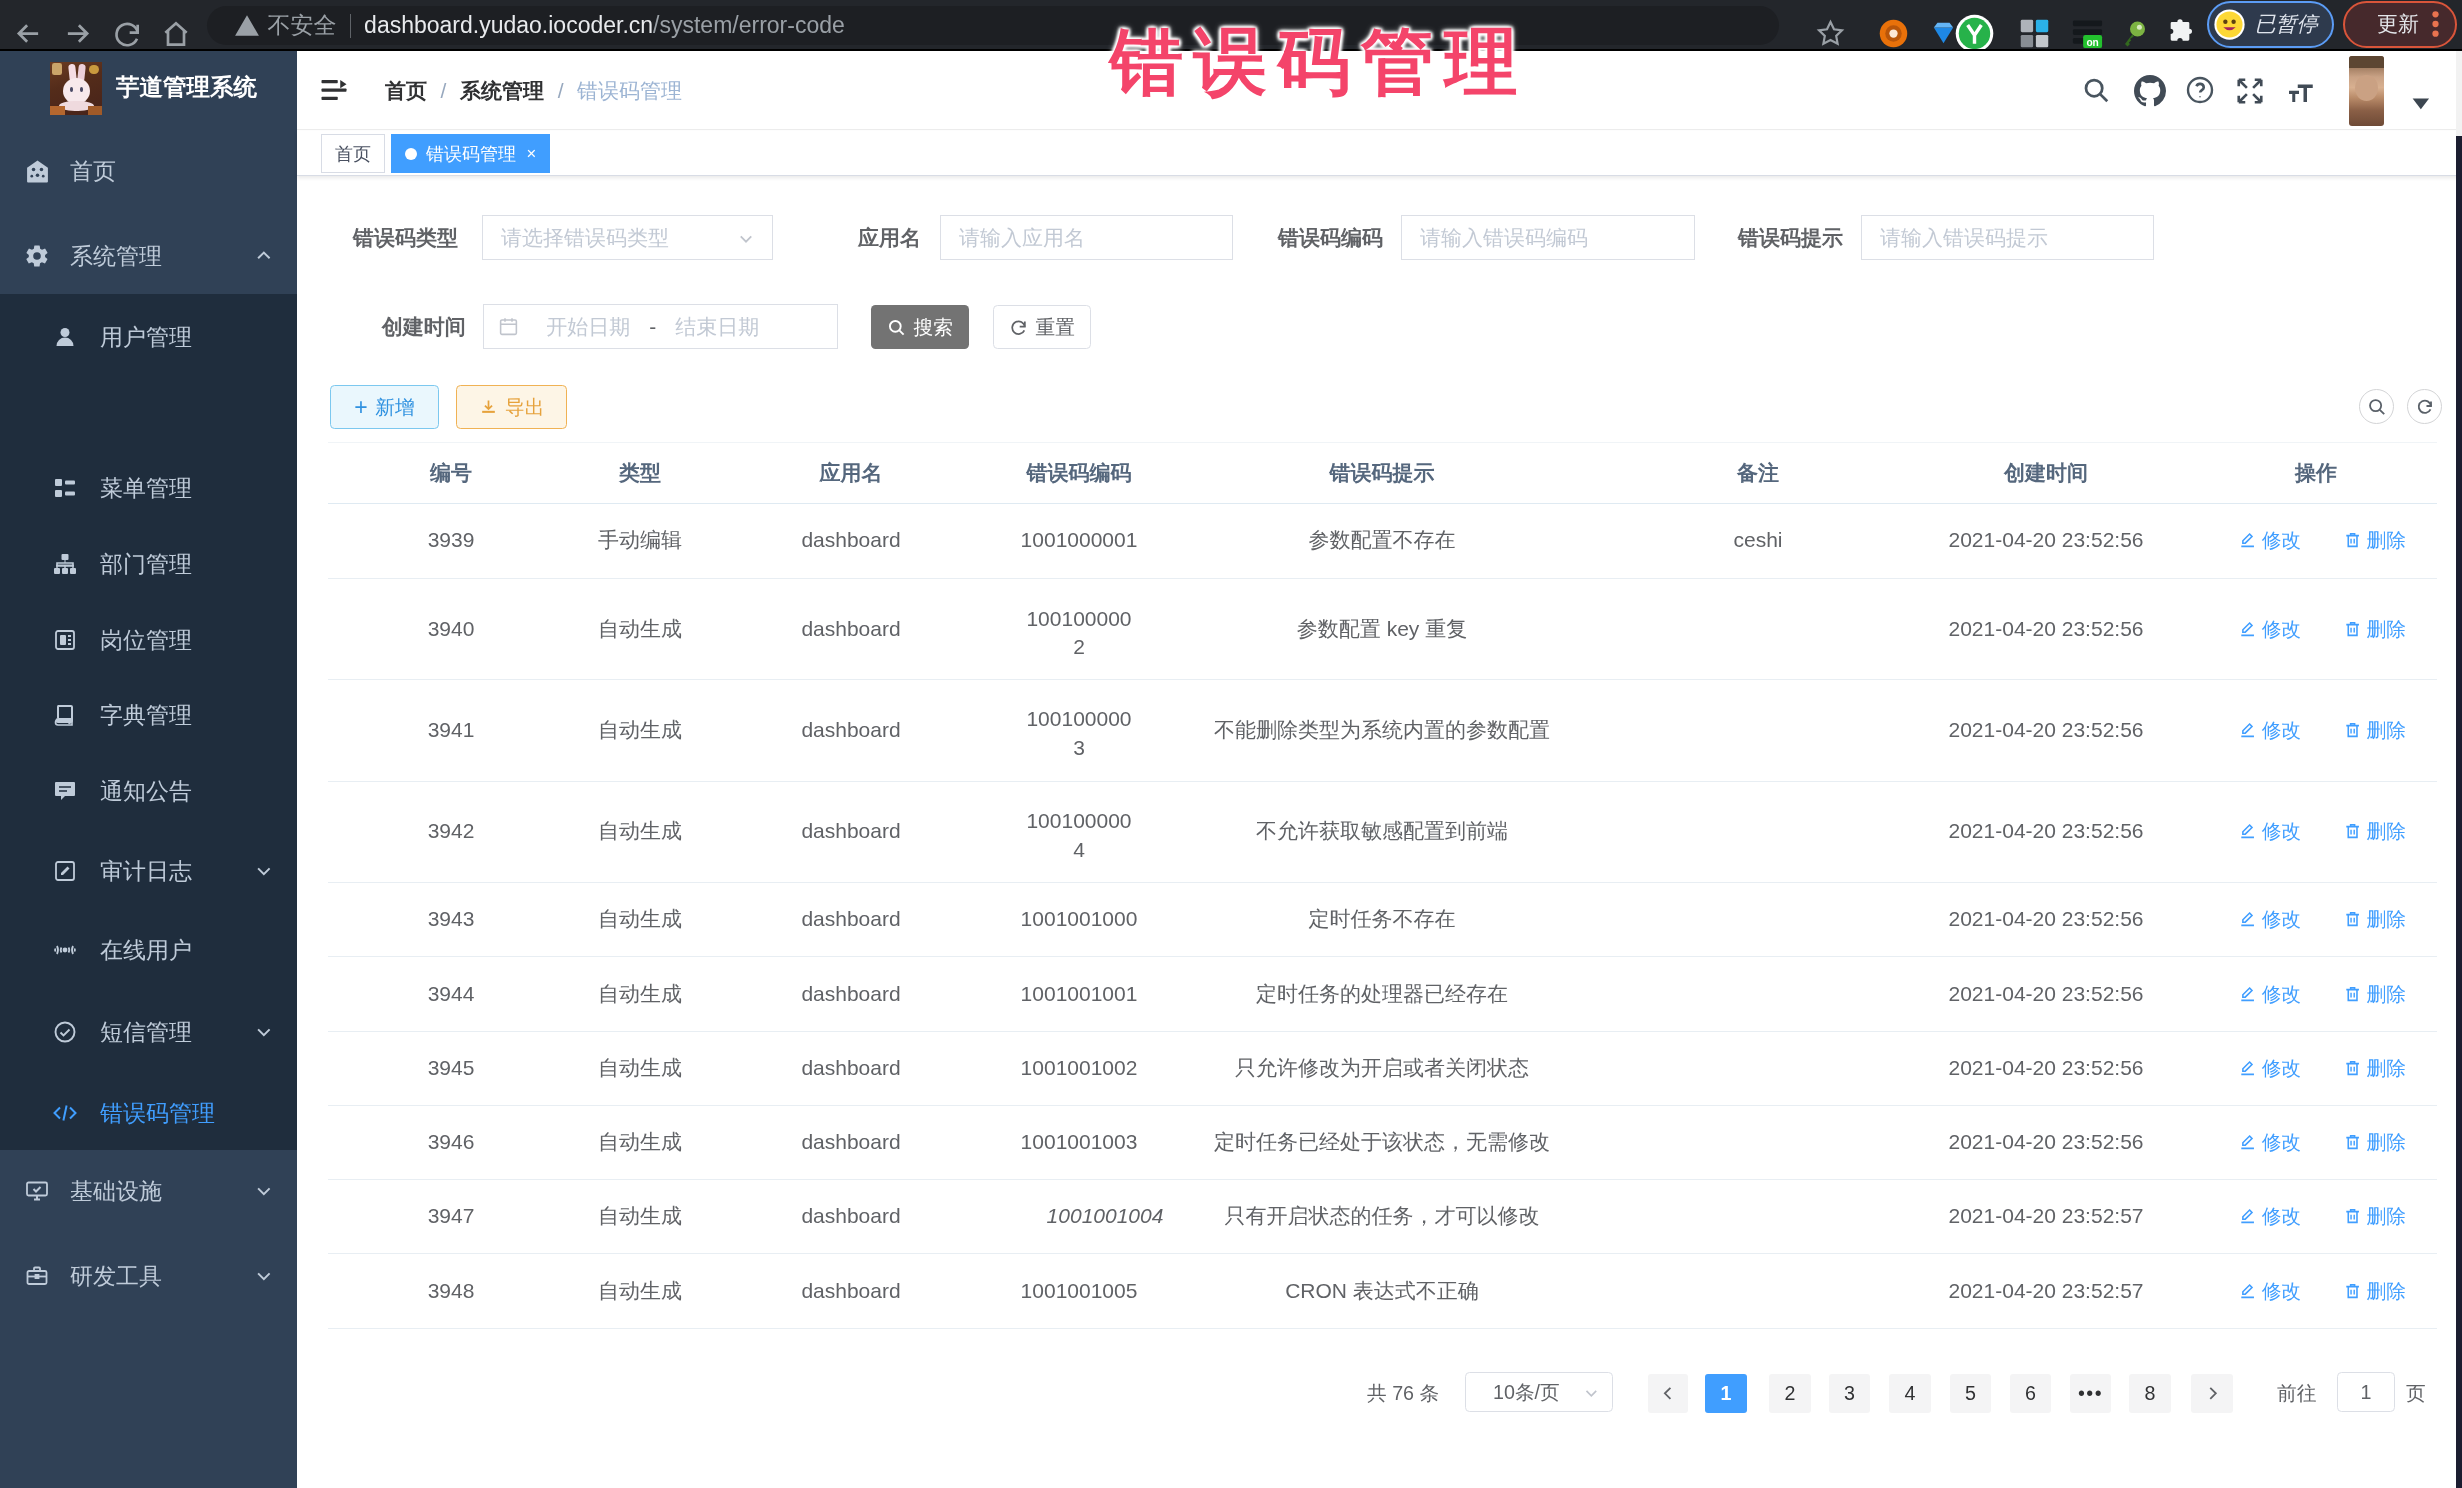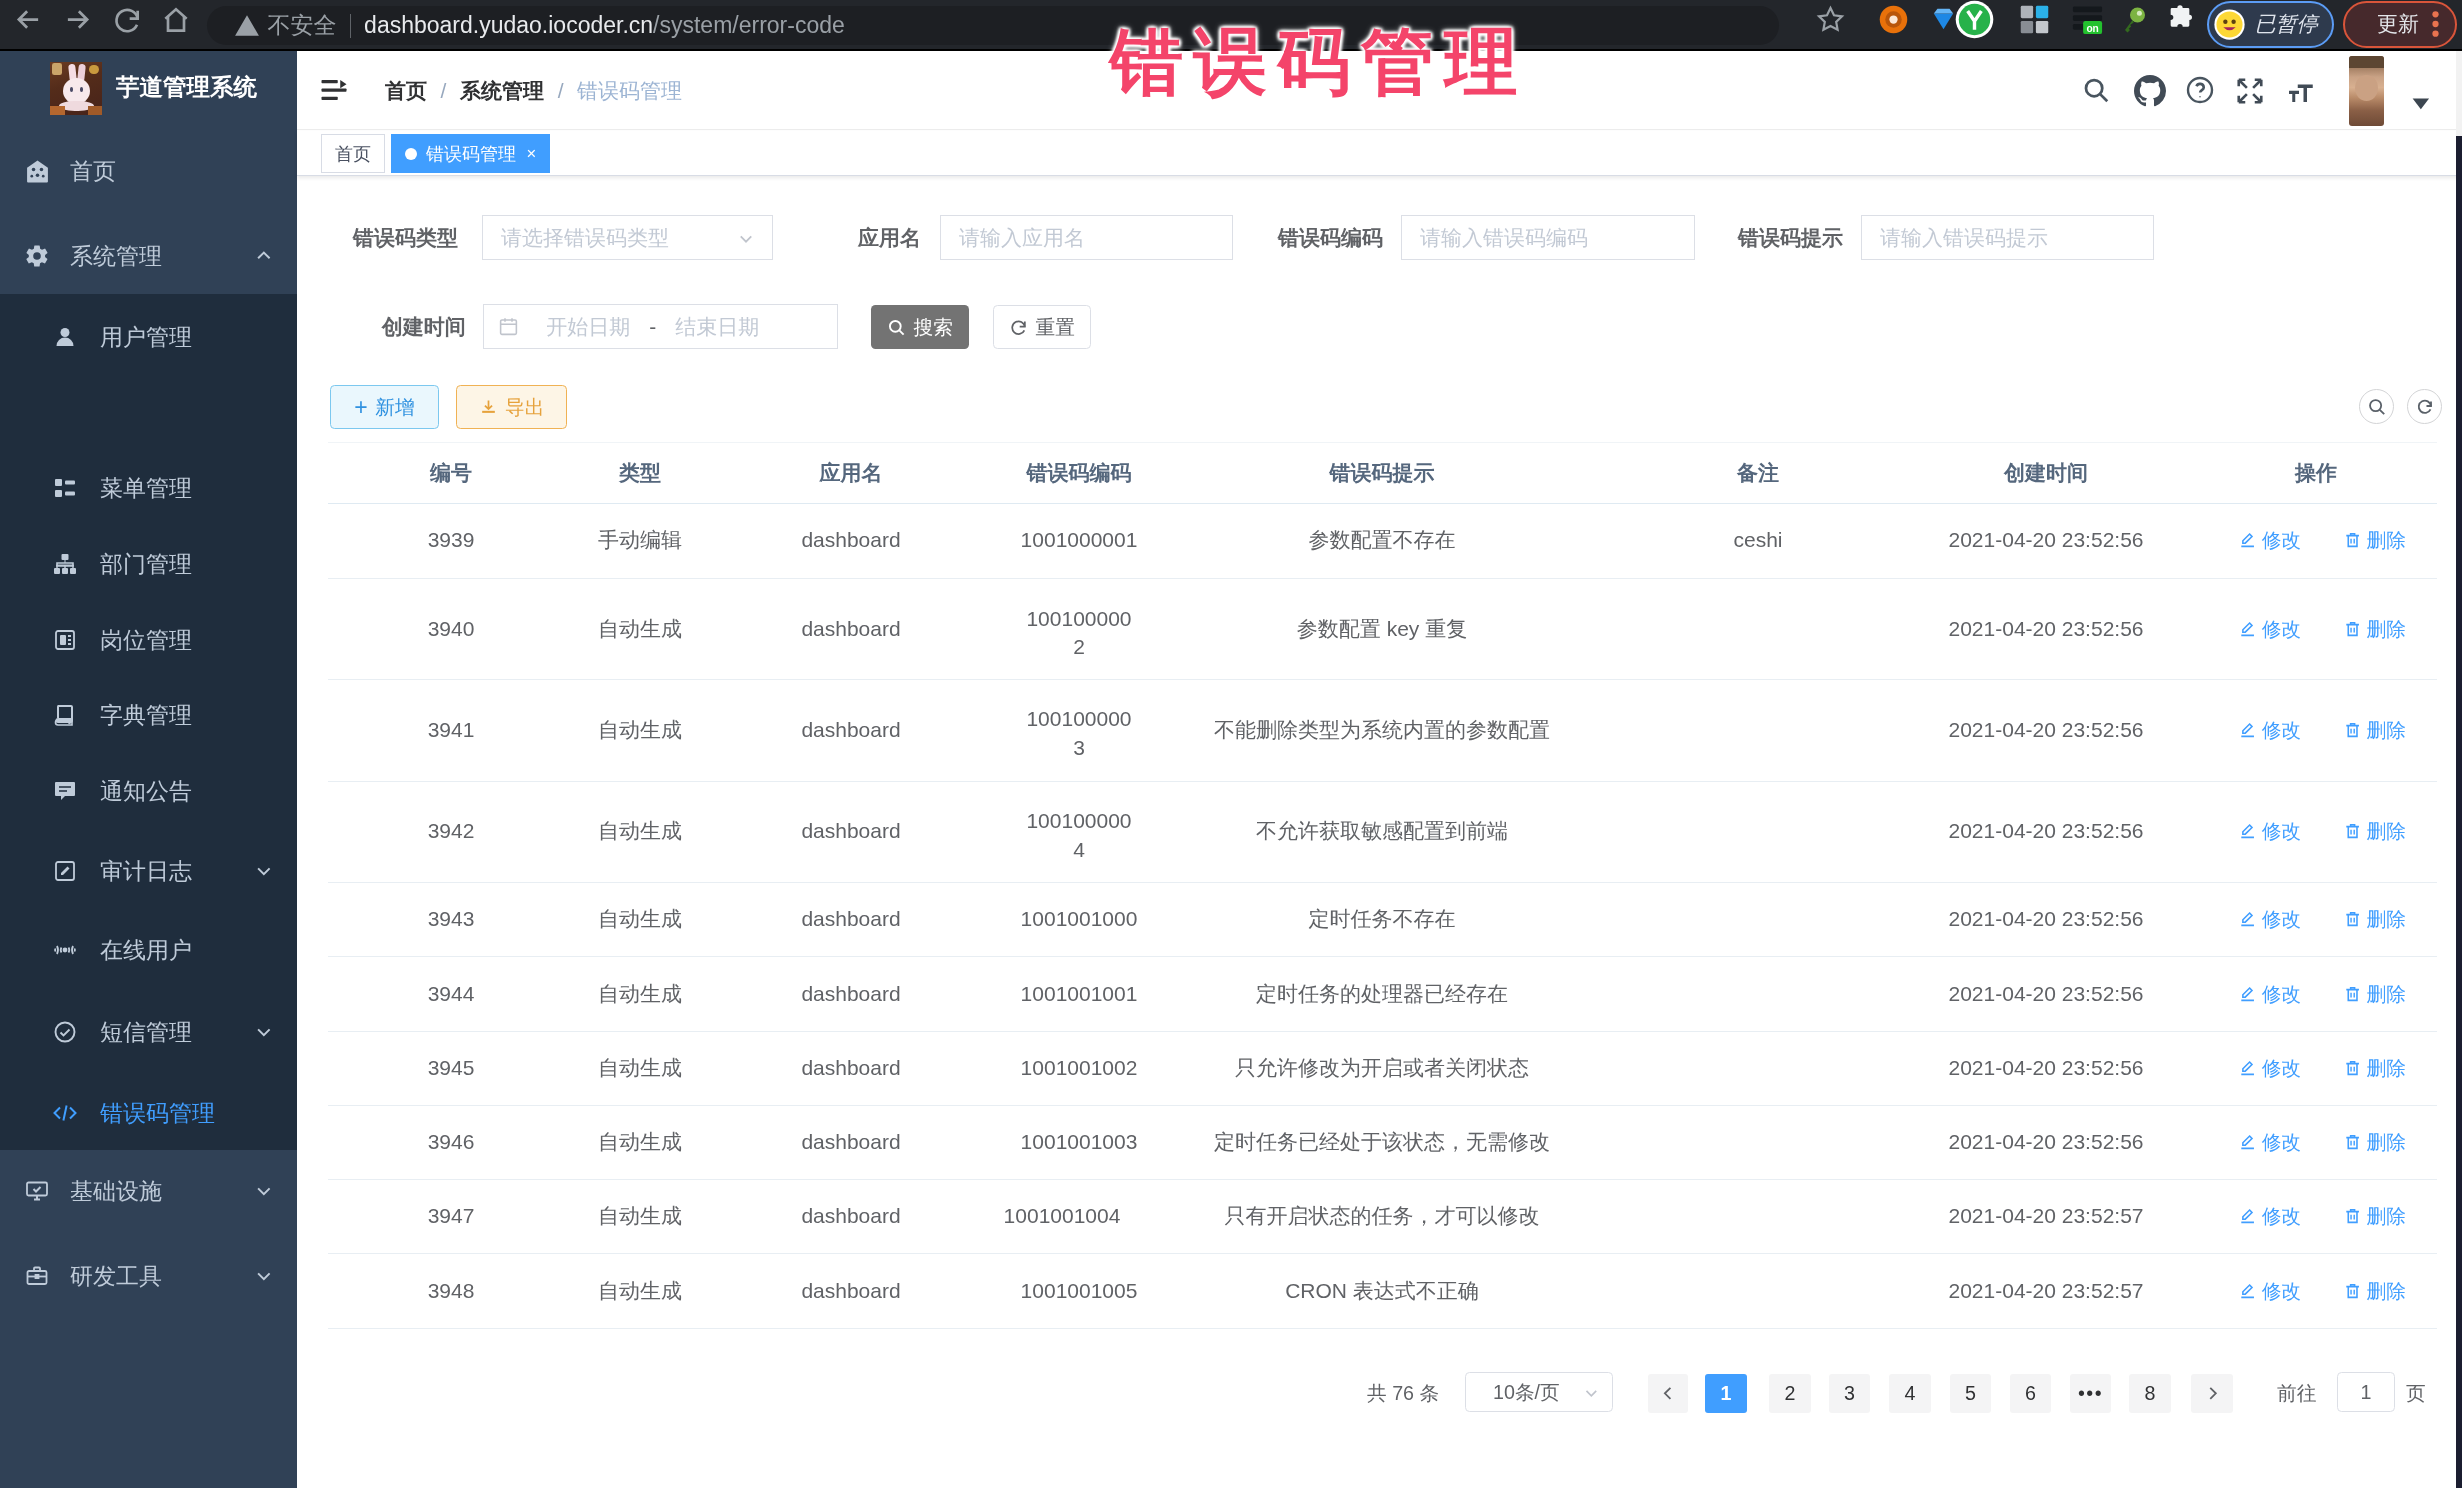--- a/index.html
+++ b/index.html
@@ -2,21 +2,21 @@
 <html lang="zh" style="font-size:12px"><head>
 <meta charset="utf-8">
 <title>错误码管理</title>
 <style>
   * { margin:0; padding:0; box-sizing:border-box; }
   html,body { width:2462px; height:1488px; background:#fff; overflow:hidden; }
   body { font-family:"Liberation Sans", sans-serif; position:relative; }
   
   #chrome { position:absolute; left:0; top:0; width:2462px; height:51px; background:#23262b; }
   #chrome .edge { position:absolute; left:0; top:49px; width:2462px; height:3px; background:#000; }
-  .cicon { position:absolute; top:2px; height:35px; display:flex; align-items:center; justify-content:center; }
+  .cicon { position:absolute; top:16px; height:35px; display:flex; align-items:center; justify-content:center; }
   #urlpill { position:absolute; left:207px; top:6px; width:1572px; height:39px; background:#1d1f23; border-radius:19.7px; display:flex; align-items:center; }
   
   #app { position:absolute; left:0; top:51px; width:2462px; height:1180px; background:#fff; }
   
   #sidebar { position:absolute; left:0; top:0; width:297px; height:1437px; background:#304156; }
   #logo { position:absolute; left:0; top:0; width:297px; height:110px; }
   .mitem { position:absolute; left:0; width:297px; height:76px; color:#bfcbd9; font-size:23px; display:flex; align-items:center; }
   .mitem .mico { position:absolute; left:24px; width:26px; height:76px; display:flex; align-items:center; justify-content:center; }
   .mitem .mtxt { position:absolute; left:70px; top:0; height:76px; line-height:76px; }
   .sub .mico { left:52px; }
@@ -636,21 +636,21 @@
               </svg>修改</span>
             <span class="oplink" style="display:flex;align-items:center;"><svg style="margin-right:4.5px" width="19" height="19" viewBox="0 0 24 24" fill="none" stroke="#409eff" stroke-width="2">
                 <path d="M4 6.5h16M9.5 6V4h5v2M6.5 6.5V20h11V6.5"></path>
                 <path d="M10 10.5v6M14 10.5v6" stroke-width="1.8"></path>
               </svg>删除</span>
           </span>
 
         <span class="cell" style="left:123px;top:774px;">3947</span>
         <span class="cell" style="left:312px;top:774px;">自动生成</span>
         <span class="cell" style="left:523px;top:774px;">dashboard</span>
-        <span class="cell" style="left:734px;top:774px;">1001001004</span>
+        <span class="cell" style="left:777px;top:774px;font-style:italic;">1001001004</span>
         <span class="cell" style="left:1054px;top:774px;">只有开启状态的任务，才可以修改</span>
         <span class="cell" style="left:1718px;top:774px;">2021-04-20 23:52:57</span>
         <span class="cell ops" style="left: 1994px; top: 774px; display: flex; align-items: center;">
             <span class="oplink" style="display:flex;align-items:center;margin-right:42px;"><svg style="margin-right:4.5px" width="19" height="19" viewBox="0 0 24 24" fill="none" stroke="#409eff" stroke-width="2">
                 <path d="M4 20h16" stroke-width="2.2"></path>
                 <path d="M14.5 4.5l3 3L9 16H6v-3z"></path>
               </svg>修改</span>
             <span class="oplink" style="display:flex;align-items:center;"><svg style="margin-right:4.5px" width="19" height="19" viewBox="0 0 24 24" fill="none" stroke="#409eff" stroke-width="2">
                 <path d="M4 6.5h16M9.5 6V4h5v2M6.5 6.5V20h11V6.5"></path>
                 <path d="M10 10.5v6M14 10.5v6" stroke-width="1.8"></path>

